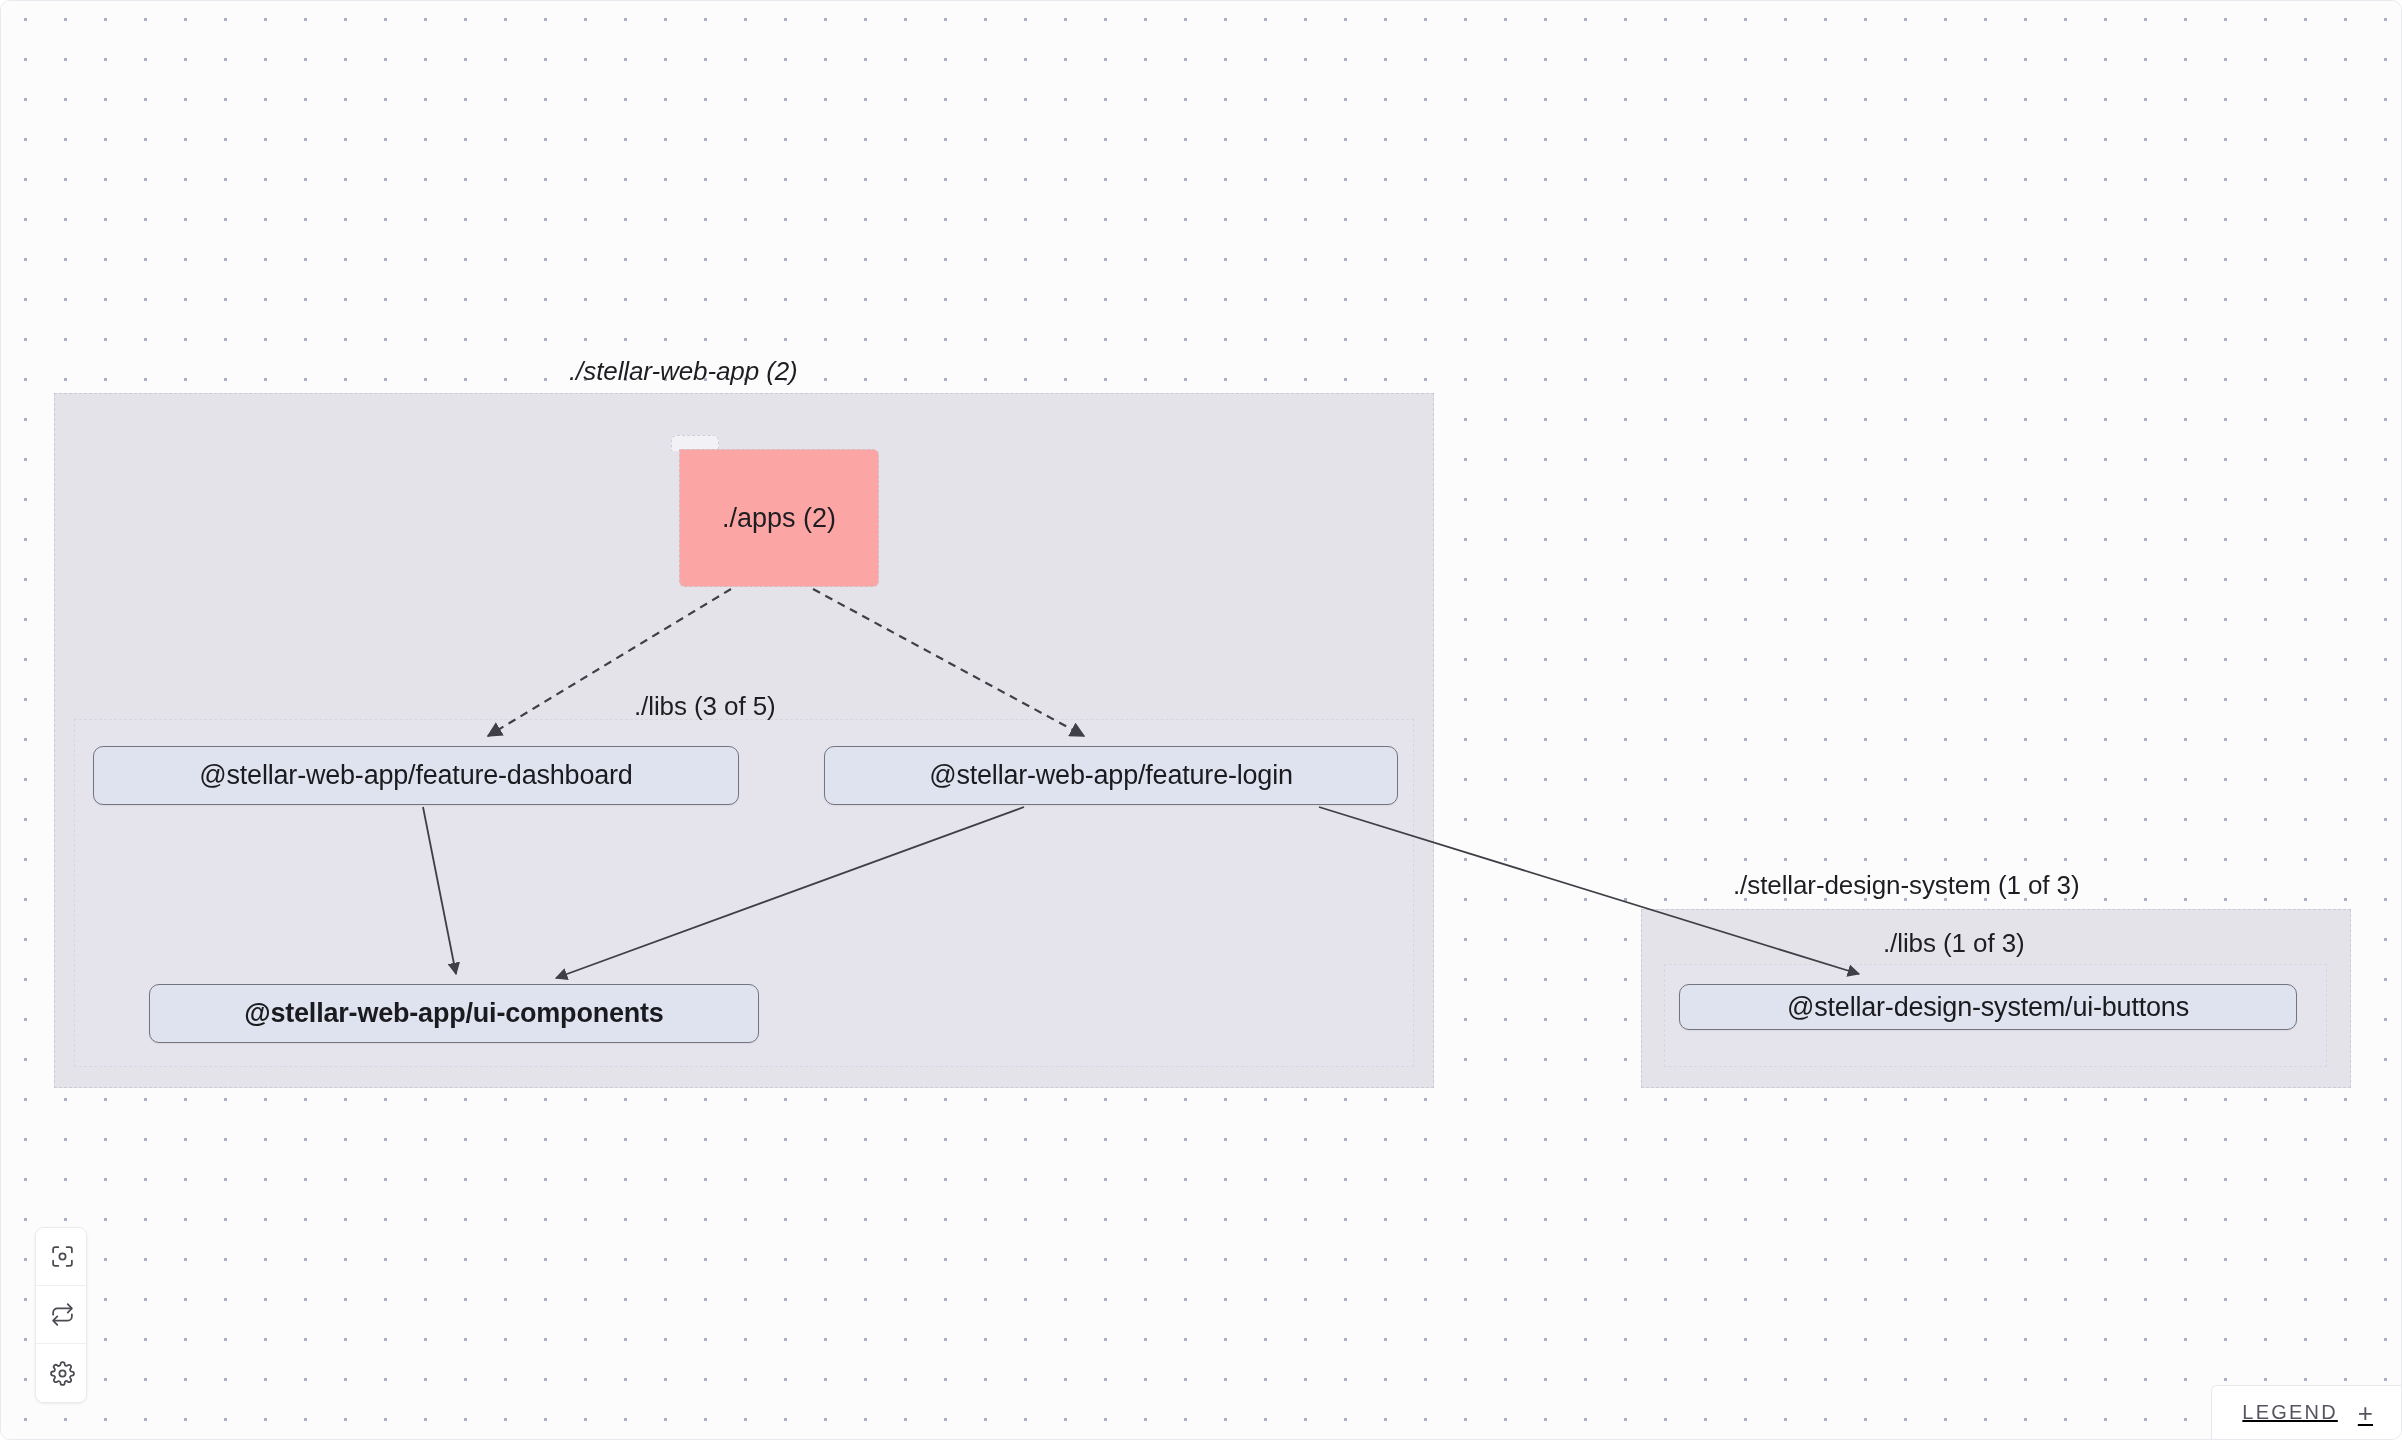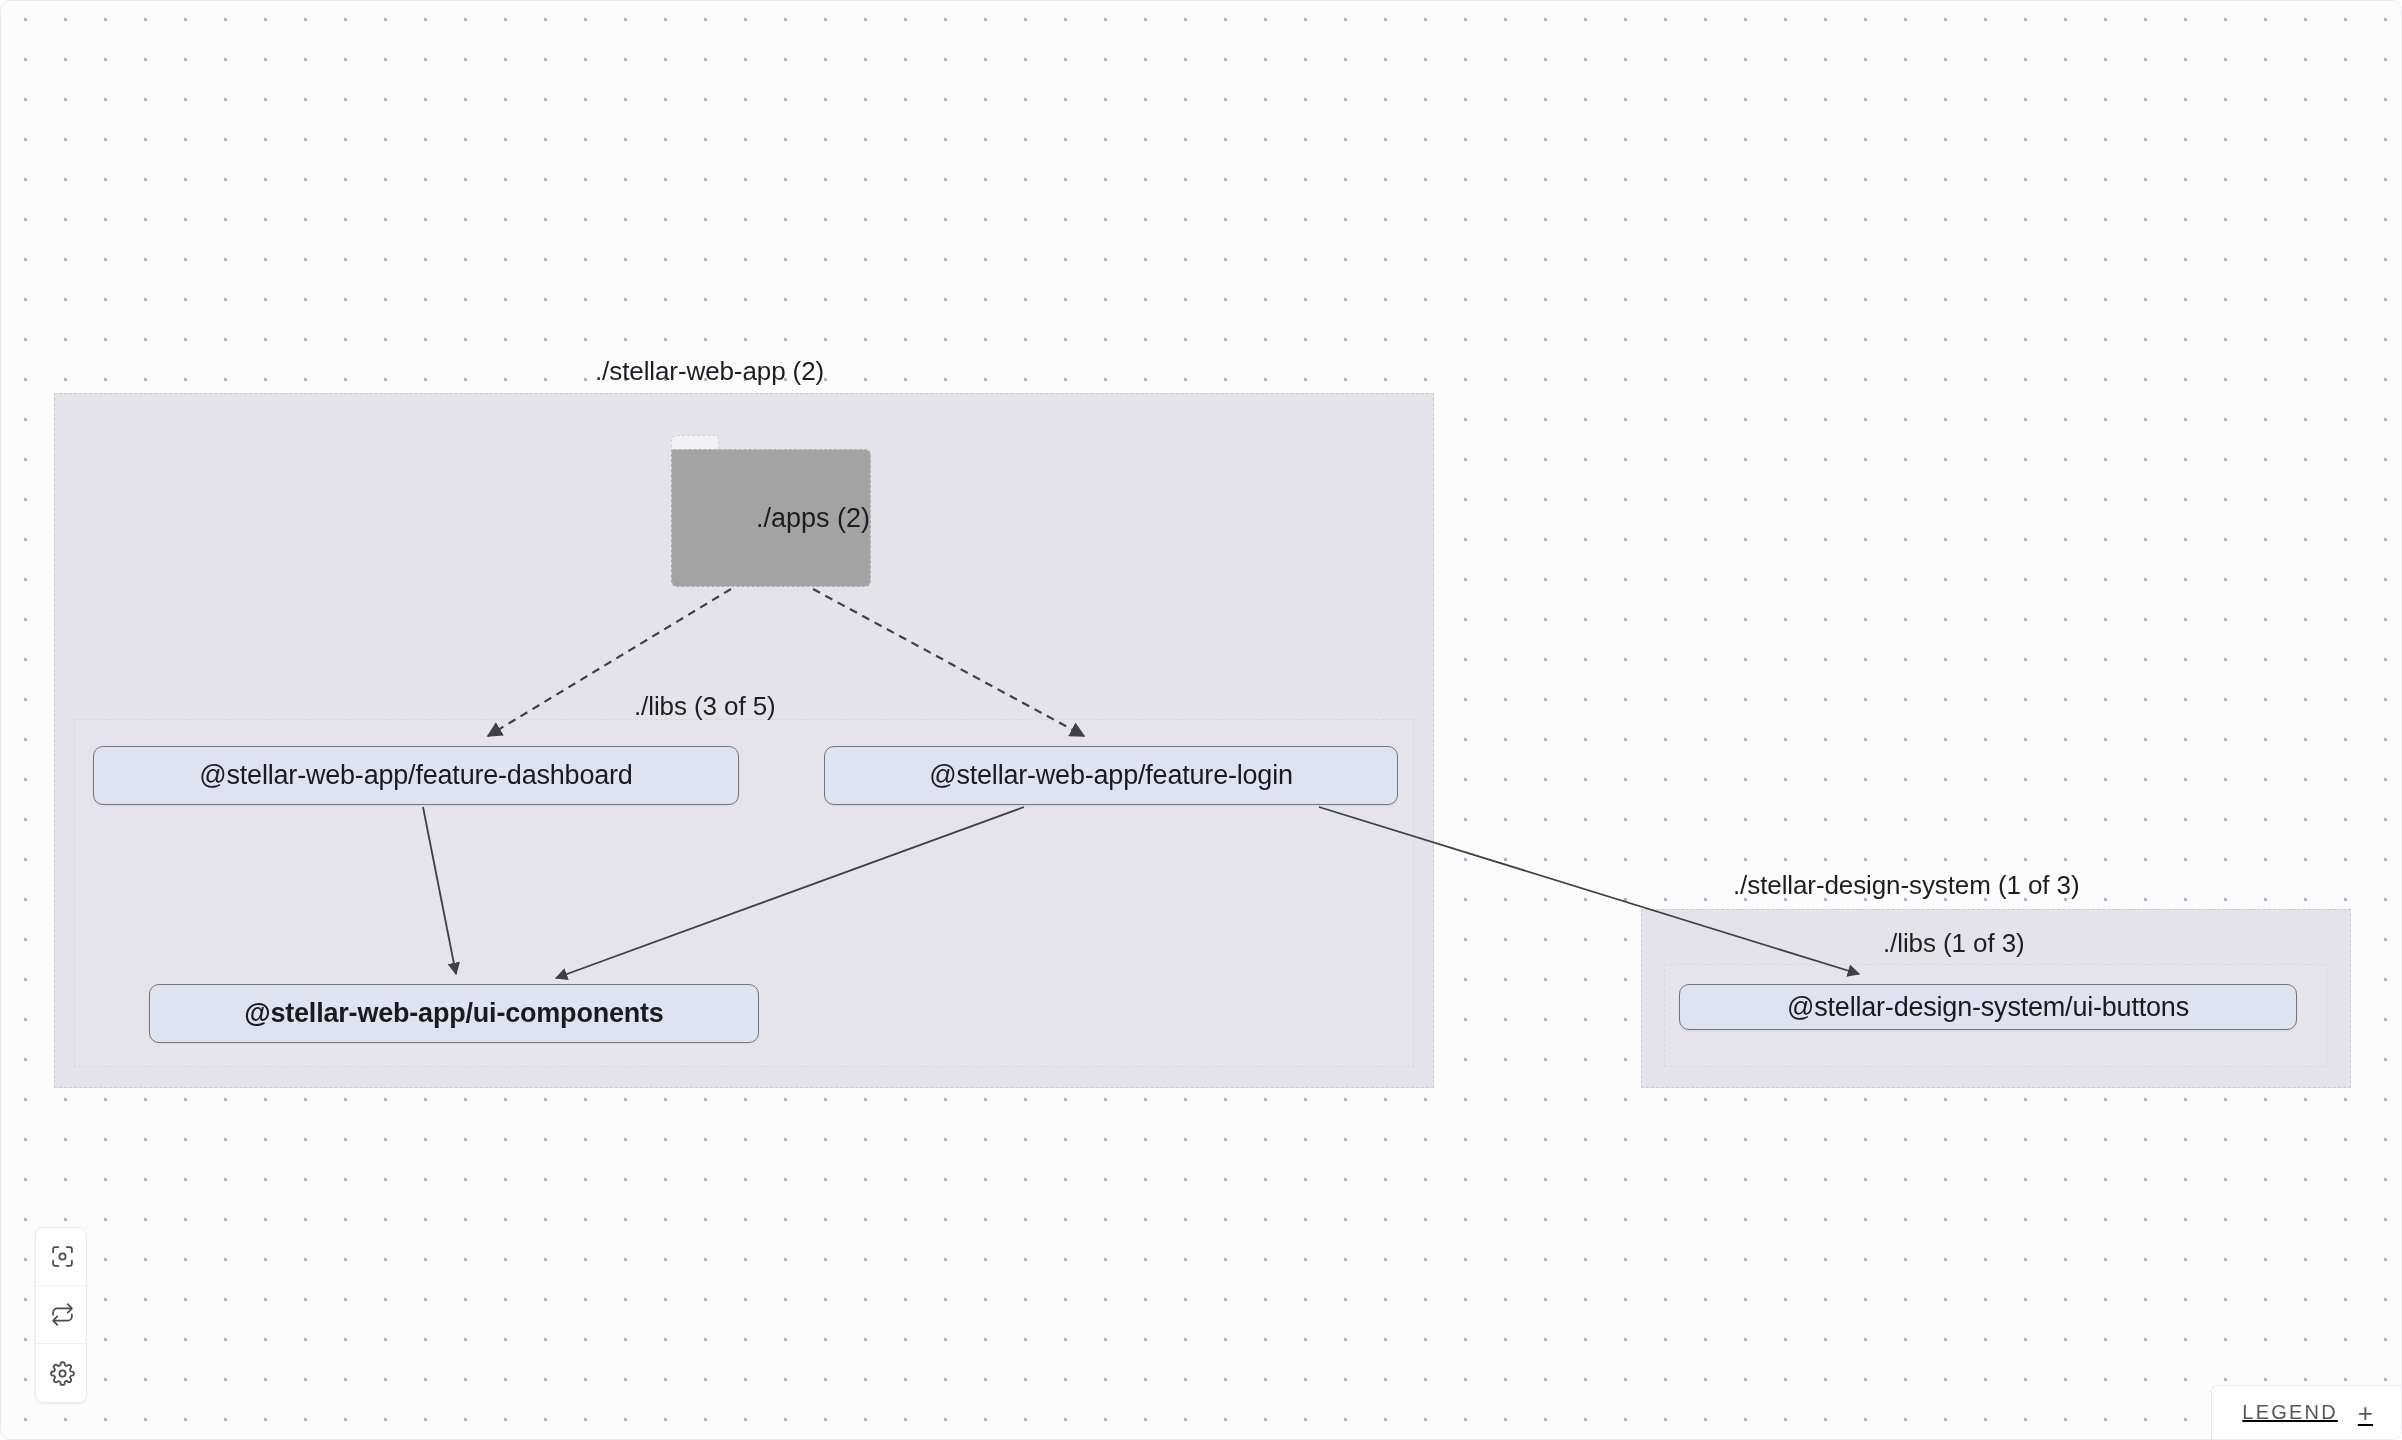--- a/index.html
+++ b/index.html
@@ -75,30 +75,30 @@
     top: 0;
     width: 48px;
     height: 16px;
     background: #f2f2f6;
     border: 1px dashed #cfcfd8;
     border-bottom: none;
     border-radius: 6px 6px 0 0;
   }
   .folder-body {
     position: absolute;
-    left: 0;
+    left: 8px;
     top: 14px;
     width: 100%;
     height: calc(100% - 14px);
-    background: #a3a3a3;
+    background: #fca5a5;
     border: 1px dashed #cfcfd8;
     border-radius: 0 6px 6px 6px;
     display: flex;
     align-items: center;
-    justify-content: flex-end;
+    justify-content: center;
   }
   .folder-label {
     font-size: 27px;
     color: #1e1e22;
     white-space: nowrap;
   }
 
   
   .node {
     position: absolute;
@@ -201,21 +201,21 @@
 
     <line x1="812" y1="588" x2="1083" y2="735" stroke="#3f3f46" stroke-width="2.2" stroke-dasharray="8,6" marker-end="url(#arrow)"></line>
 
     <line x1="422" y1="806" x2="455" y2="973" stroke="#3f3f46" stroke-width="1.8" marker-end="url(#arrow)"></line>
 
     <line x1="1023" y1="806" x2="555" y2="977" stroke="#3f3f46" stroke-width="1.8" marker-end="url(#arrow)"></line>
 
     <line x1="1318" y1="806" x2="1858" y2="973" stroke="#3f3f46" stroke-width="1.8" marker-end="url(#arrow)"></line>
   </svg>
 
-  <div class="group-label" style="left:594px; top:355px;">./stellar-web-app (2)</div>
+  <div class="group-label" style="left:568px; top:355px;font-style:italic;">./stellar-web-app (2)</div>
 
   <div class="group-label" style="left:633px; top:690px;">./libs (3 of 5)</div>
 
   <div class="group-label" style="left:1732px; top:869px;">./stellar-design-system (1 of 3)</div>
 
   <div class="group-label" style="left:1882px; top:927px;">./libs (1 of 3)</div>
 
   <div class="folder" style="left:670px; top:434px; width:200px; height:152px;">
     <div class="folder-tab"></div>
     <div class="folder-body">

